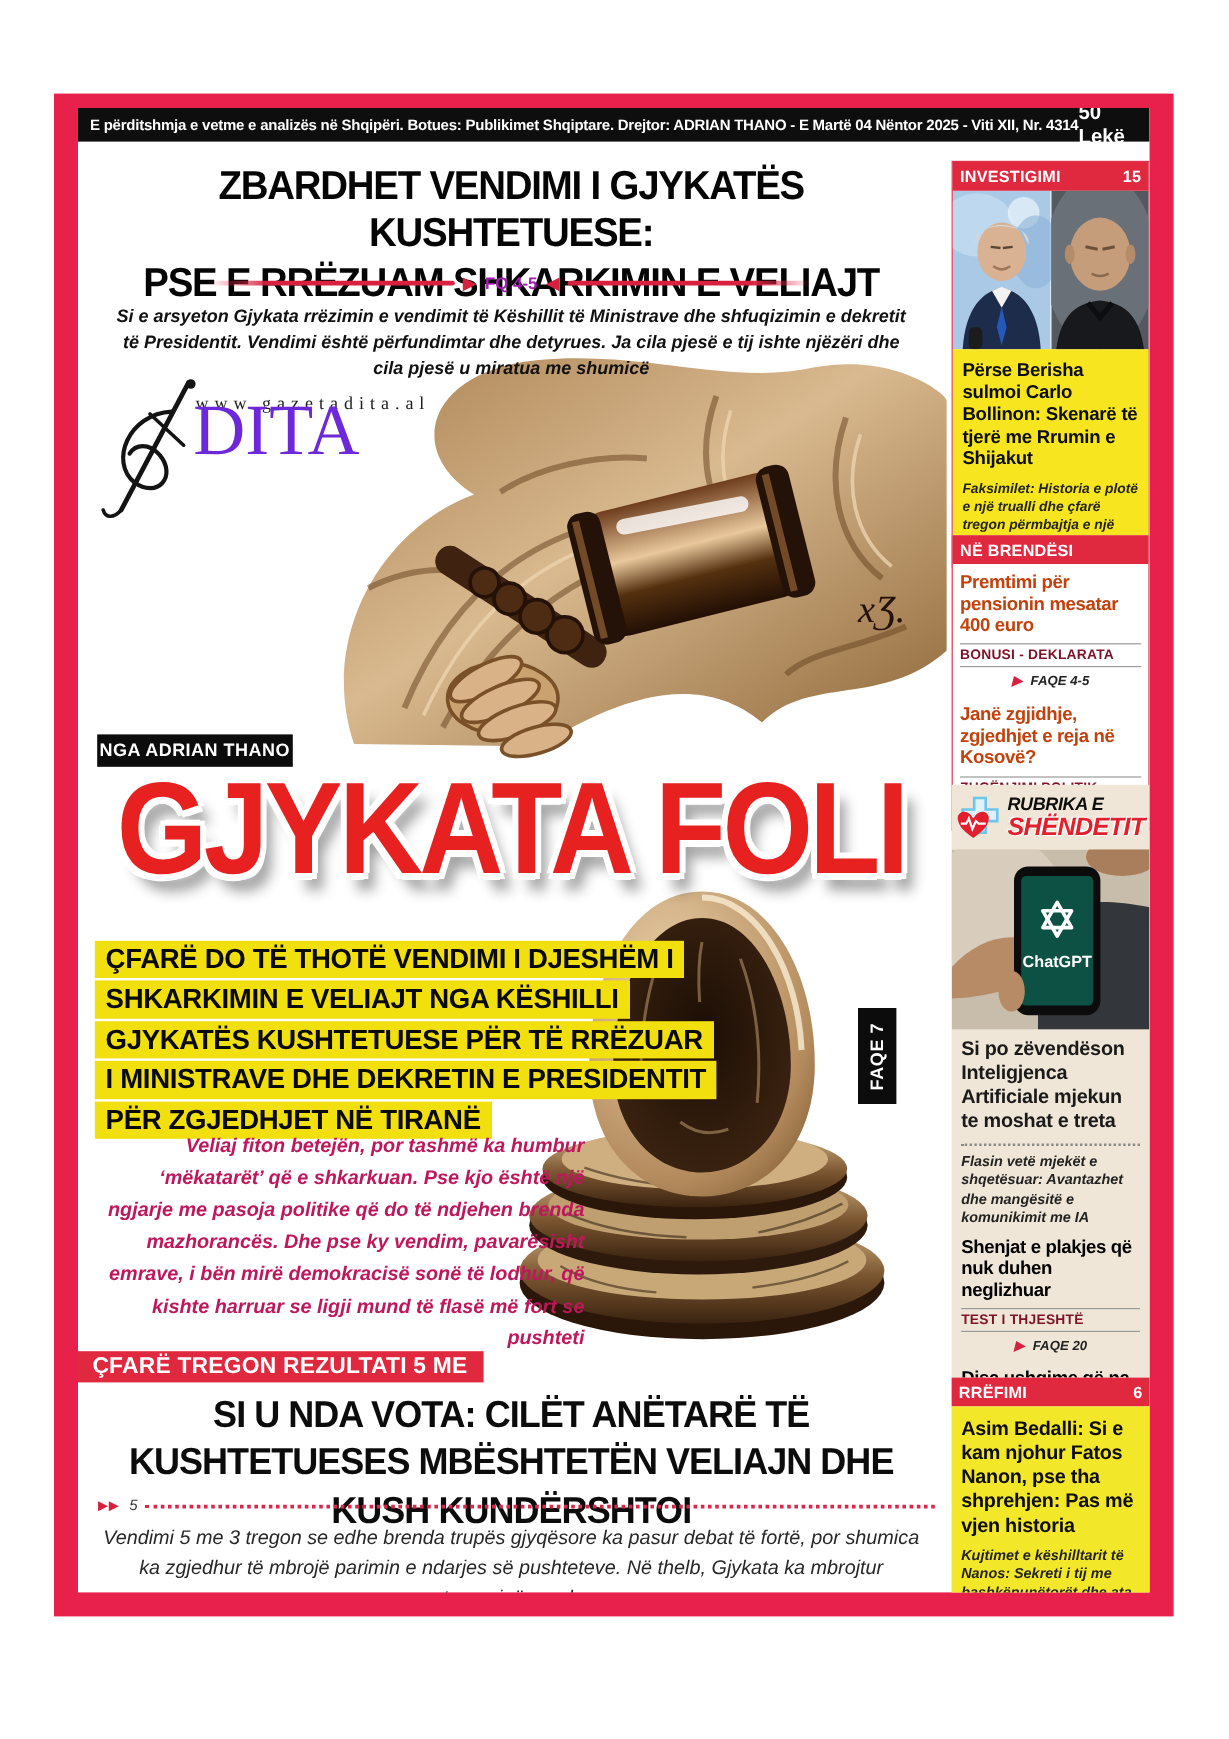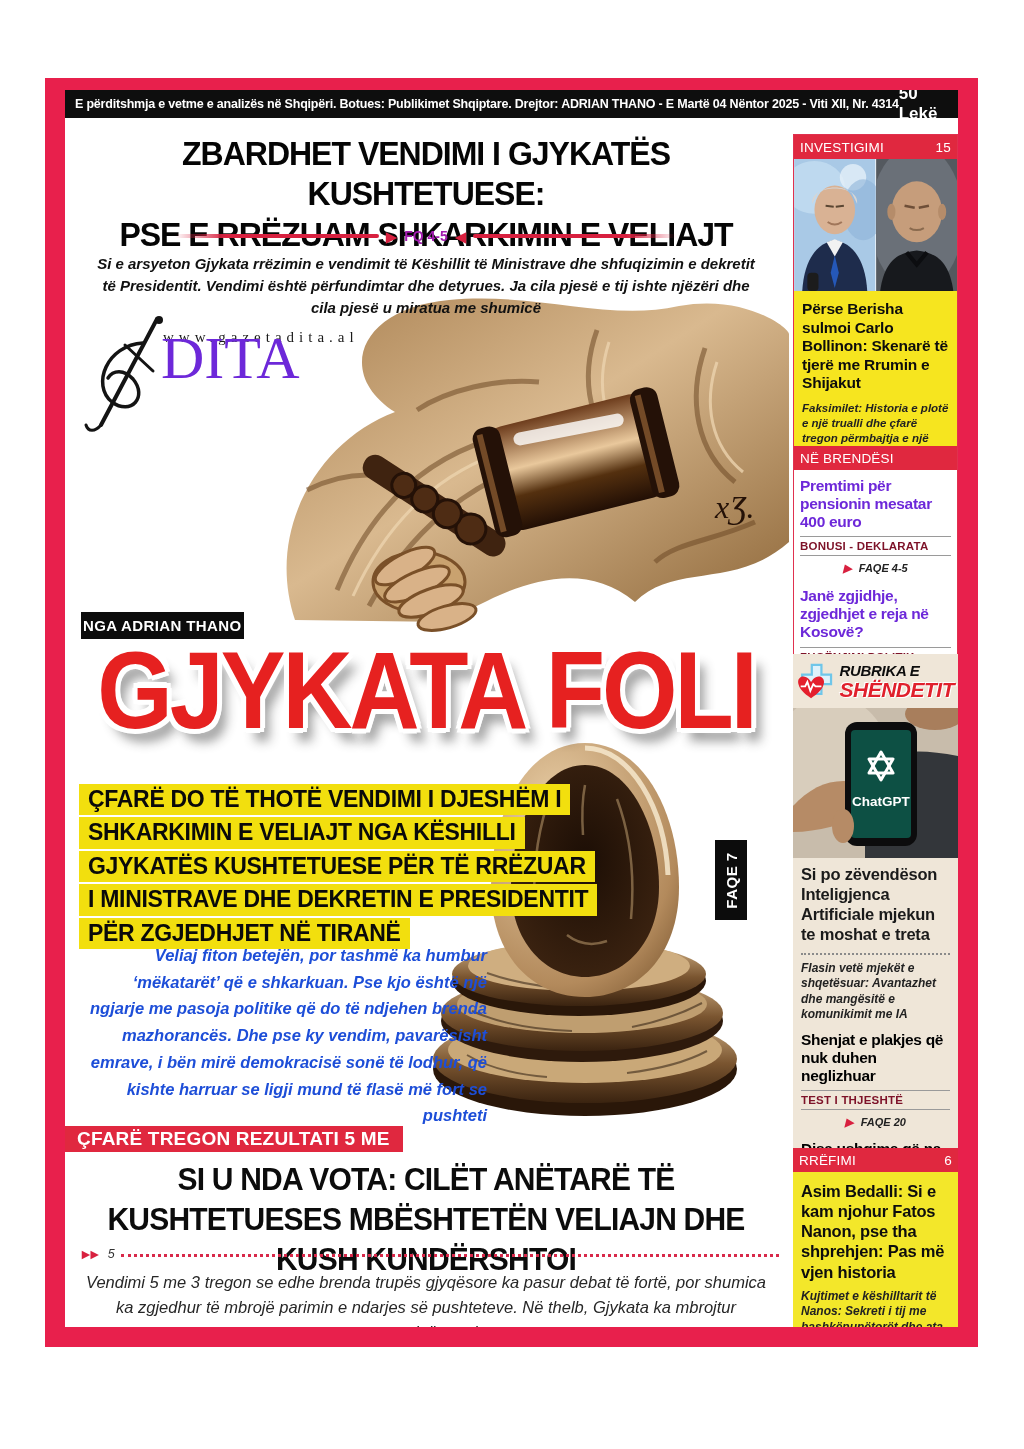--- a/index.html
+++ b/index.html
@@ -45,52 +45,52 @@
   .bigtitle{position:absolute;left:0;top:546px;width:722px;z-index:4;text-align:center;
             font-size:97px;font-weight:900;line-height:1;letter-spacing:-3px;color:#e62120;white-space:nowrap;
             transform:scaleY(1.12);transform-origin:top;
             text-shadow:-5px 0 0 #fff,5px 0 0 #fff,0 -5px 0 #fff,0 5px 0 #fff,
                         -4px -4px 0 #fff,4px -4px 0 #fff,-4px 4px 0 #fff,4px 4px 0 #fff,
                         9px 12px 10px rgba(40,40,40,.45);}
   .highlights{position:absolute;left:14px;top:694px;width:660px;z-index:4;}
   .hl{display:table;background:#f2df0e;color:#0a0a0a;font-size:23px;font-weight:900;
       letter-spacing:-0.3px;line-height:1.06;padding:3px 9px 4px 9px;margin-bottom:2px;}
   .standfirst{position:absolute;left:20px;top:852px;width:402px;z-index:4;text-align:right;
-              font-size:16.5px;font-weight:bold;font-style:italic;line-height:1.62;color:#1d4ed8;}
+              font-size:16.5px;font-weight:bold;font-style:italic;line-height:1.62;color:#be185d;}
   .faqe7{position:absolute;left:650px;top:750px;width:32px;height:80px;background:#0c0c0c;z-index:5;
          display:flex;align-items:center;justify-content:center;}
   .faqe7 span{color:#fff;font-size:15px;font-weight:900;transform:rotate(-90deg);white-space:nowrap;letter-spacing:.5px;}
 
   
   .kicker{position:absolute;left:0;top:1036px;width:338px;height:26px;background:#e0283f;z-index:4;
           color:#fff;font-size:19px;font-weight:900;line-height:26px;padding-left:12px;letter-spacing:.2px;}
   .bheadline{position:absolute;left:0;top:1070px;width:722px;z-index:4;text-align:center;
              font-size:30px;font-weight:700;line-height:1.28;letter-spacing:-0.8px;color:#0c0c0c;
              transform:scaleY(1.04);transform-origin:top;}
   .refrow{position:absolute;left:14px;top:1157px;width:700px;display:flex;align-items:center;gap:6px;z-index:4;}
   .dbl-arrow{color:#d8203f;font-size:14px;letter-spacing:-5px;line-height:1;padding-right:5px;}
   .refnum{font-size:12.5px;font-style:italic;color:#333;}
   .dotline{flex:1;border-top:3px dotted #d8294a;margin-top:2px;}
   .bdeck{position:absolute;left:20px;top:1180px;width:682px;z-index:4;text-align:center;
          font-size:16.5px;font-style:italic;line-height:1.5;color:#272727;}
 
   
   .sb{position:absolute;width:165px;left:728px;}
   .sb-bar{height:24px;background:#e0283f;color:#fff;display:flex;align-items:center;
-          justify-content:space-between;padding:0 6px;font-size:13.5px;font-weight:400;letter-spacing:.2px;}
+          justify-content:space-between;padding:0 6px;font-size:13.5px;font-weight:700;letter-spacing:.2px;}
   .invbox{top:44px;border:1px solid #e0314f;background:#fff;}
   .photos{display:flex;height:132px;}
   .photos svg{display:block;}
   .ybox{background:#f6e51f;padding:9px 8px 10px 8px;}
   .ybox .t{font-size:15.5px;font-weight:800;line-height:1.2;color:#0d0d0d;letter-spacing:-0.2px;}
   .ybox .c{margin-top:8px;font-size:11.5px;font-style:italic;font-weight:600;line-height:1.32;color:#222;}
 
   .nbbox{top:356px;border:1px solid #e0314f;border-top:none;background:#fff;}
   .nb-item{padding:7px 6px 2px 6px;}
-  .nb-item .t{font-size:15.5px;font-weight:800;line-height:1.15;letter-spacing:-0.3px;color:#6d28d9;}
+  .nb-item .t{font-size:15.5px;font-weight:800;line-height:1.15;letter-spacing:-0.3px;color:#c2410c;}
   .tagline{margin-top:6px;border-top:1px solid #9a9a9a;border-bottom:1px solid #9a9a9a;
            padding:3px 0;font-size:11.5px;font-weight:800;color:#7d1228;letter-spacing:.2px;}
   .faqrow{text-align:center;padding:6px 0 4px 0;font-size:11px;font-weight:700;font-style:italic;color:#222;}
   .faqrow .tri{font-size:11px;margin-right:4px;}
 
   .healthbox{top:564px;height:494px;background:#efe6d8;overflow:hidden;}
   .hlogo{display:flex;align-items:center;gap:4px;padding:5px 4px 3px 4px;}
   .hlogo .l1{font-size:15px;font-weight:900;font-style:italic;color:#0d0d0d;letter-spacing:-0.3px;line-height:1.05;}
   .hlogo .l2{font-size:21px;font-weight:900;font-style:italic;color:#e0202c;letter-spacing:-0.5px;line-height:1.05;
              text-shadow:1px 1px 0 #fff,-1px -1px 0 #fff;}

